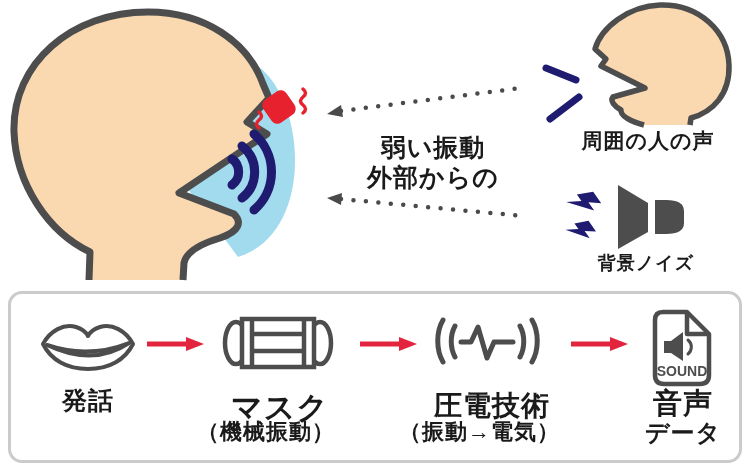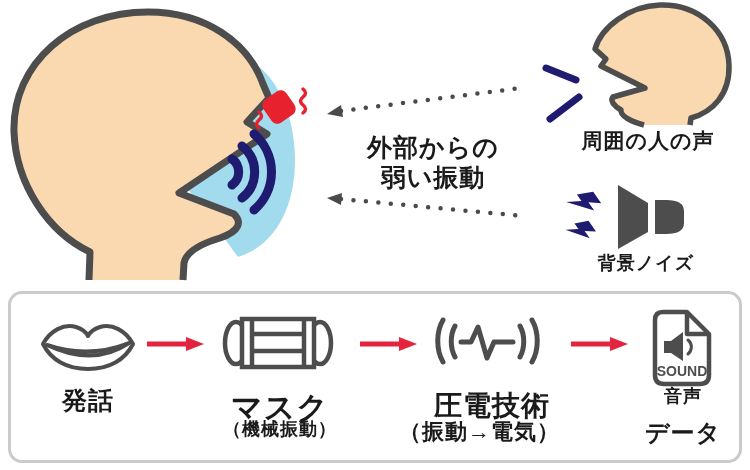--- a/index.html
+++ b/index.html
@@ -16,24 +16,24 @@
   #ext-label{left:333px;top:132px;width:200px;font-size:25px;line-height:30px;}
   #voice-label{left:566px;top:127px;width:164px;font-size:21px;}
   #noise-label{left:564px;top:251px;width:164px;font-size:18px;}
   #flow-panel{
     position:absolute;left:8px;top:291px;width:728px;height:166px;
     background:#ffffff;border:3px solid #cbcbcb;border-radius:14px;
   }
   .step-label{font-weight:700;}
   #lbl-step1{left:28px;top:384px;width:120px;font-size:25px;}
   #lbl-step2{left:218px;top:387px;width:124px;font-size:31px;}
-  #lbl-step2-sub{left:204px;top:417px;width:152px;font-size:18px;}
+  #lbl-step2-sub{left:190px;top:417px;width:152px;font-size:22px;}
   #lbl-step3{left:426px;top:387px;width:132px;font-size:28px;}
   #lbl-step3-sub{left:399px;top:417px;width:156px;font-size:22px;}
-  #lbl-step4{left:633px;top:384px;width:100px;font-size:18px;}
+  #lbl-step4{left:633px;top:384px;width:100px;font-size:29px;}
   #lbl-step4-sub{left:633px;top:417px;width:100px;font-size:24px;}
 </style>
 </head>
 <body>
 
 <svg class="abs" style="left:0;top:0" width="750" height="292" viewBox="0 0 750 292">
 
   <path d="M 176 173 L 253 63 C 305 92 318 232 238 257 Z" fill="#a3dbee"></path>
 
   <path d="M 89 280 L 90 252 C 48 232 16 184 14 132 C 12 63 72 12 148 12
@@ -79,22 +79,22 @@
     <g transform="translate(584,203) rotate(55)">
       <polygon points="-4,-14 10,-14 2,-4 12,-4 -11,14 -3,1 -11,1"></polygon>
     </g>
     <g transform="translate(581,231) rotate(55)">
       <polygon points="-4,-12 9,-12 2,-3 11,-3 -10,12 -3,1 -10,1"></polygon>
     </g>
   </g>
 </svg>
 
 <div class="lbl" id="ext-label">
+  <div>弱い振動</div>
   <div>外部からの</div>
-  <div>弱い振動</div>
 </div>
 <div class="lbl" id="voice-label">周囲の人の声</div>
 <div class="lbl" id="noise-label">背景ノイズ</div>
 
 <div id="flow-panel"></div>
 
 <svg class="abs" style="left:37px;top:317px" width="102" height="58" viewBox="0 0 102 58">
   <g stroke="#4d4d4d" stroke-width="4" fill="none" stroke-linejoin="round" stroke-linecap="round">
     <path d="M 6 27 C 13 14 27 6 39 10 C 45 12 49 15 51 19 C 53 15 57 12 63 10
              C 75 6 89 14 96 27 C 88 43 72 52 51 52 C 30 52 14 43 6 27 Z"></path>

